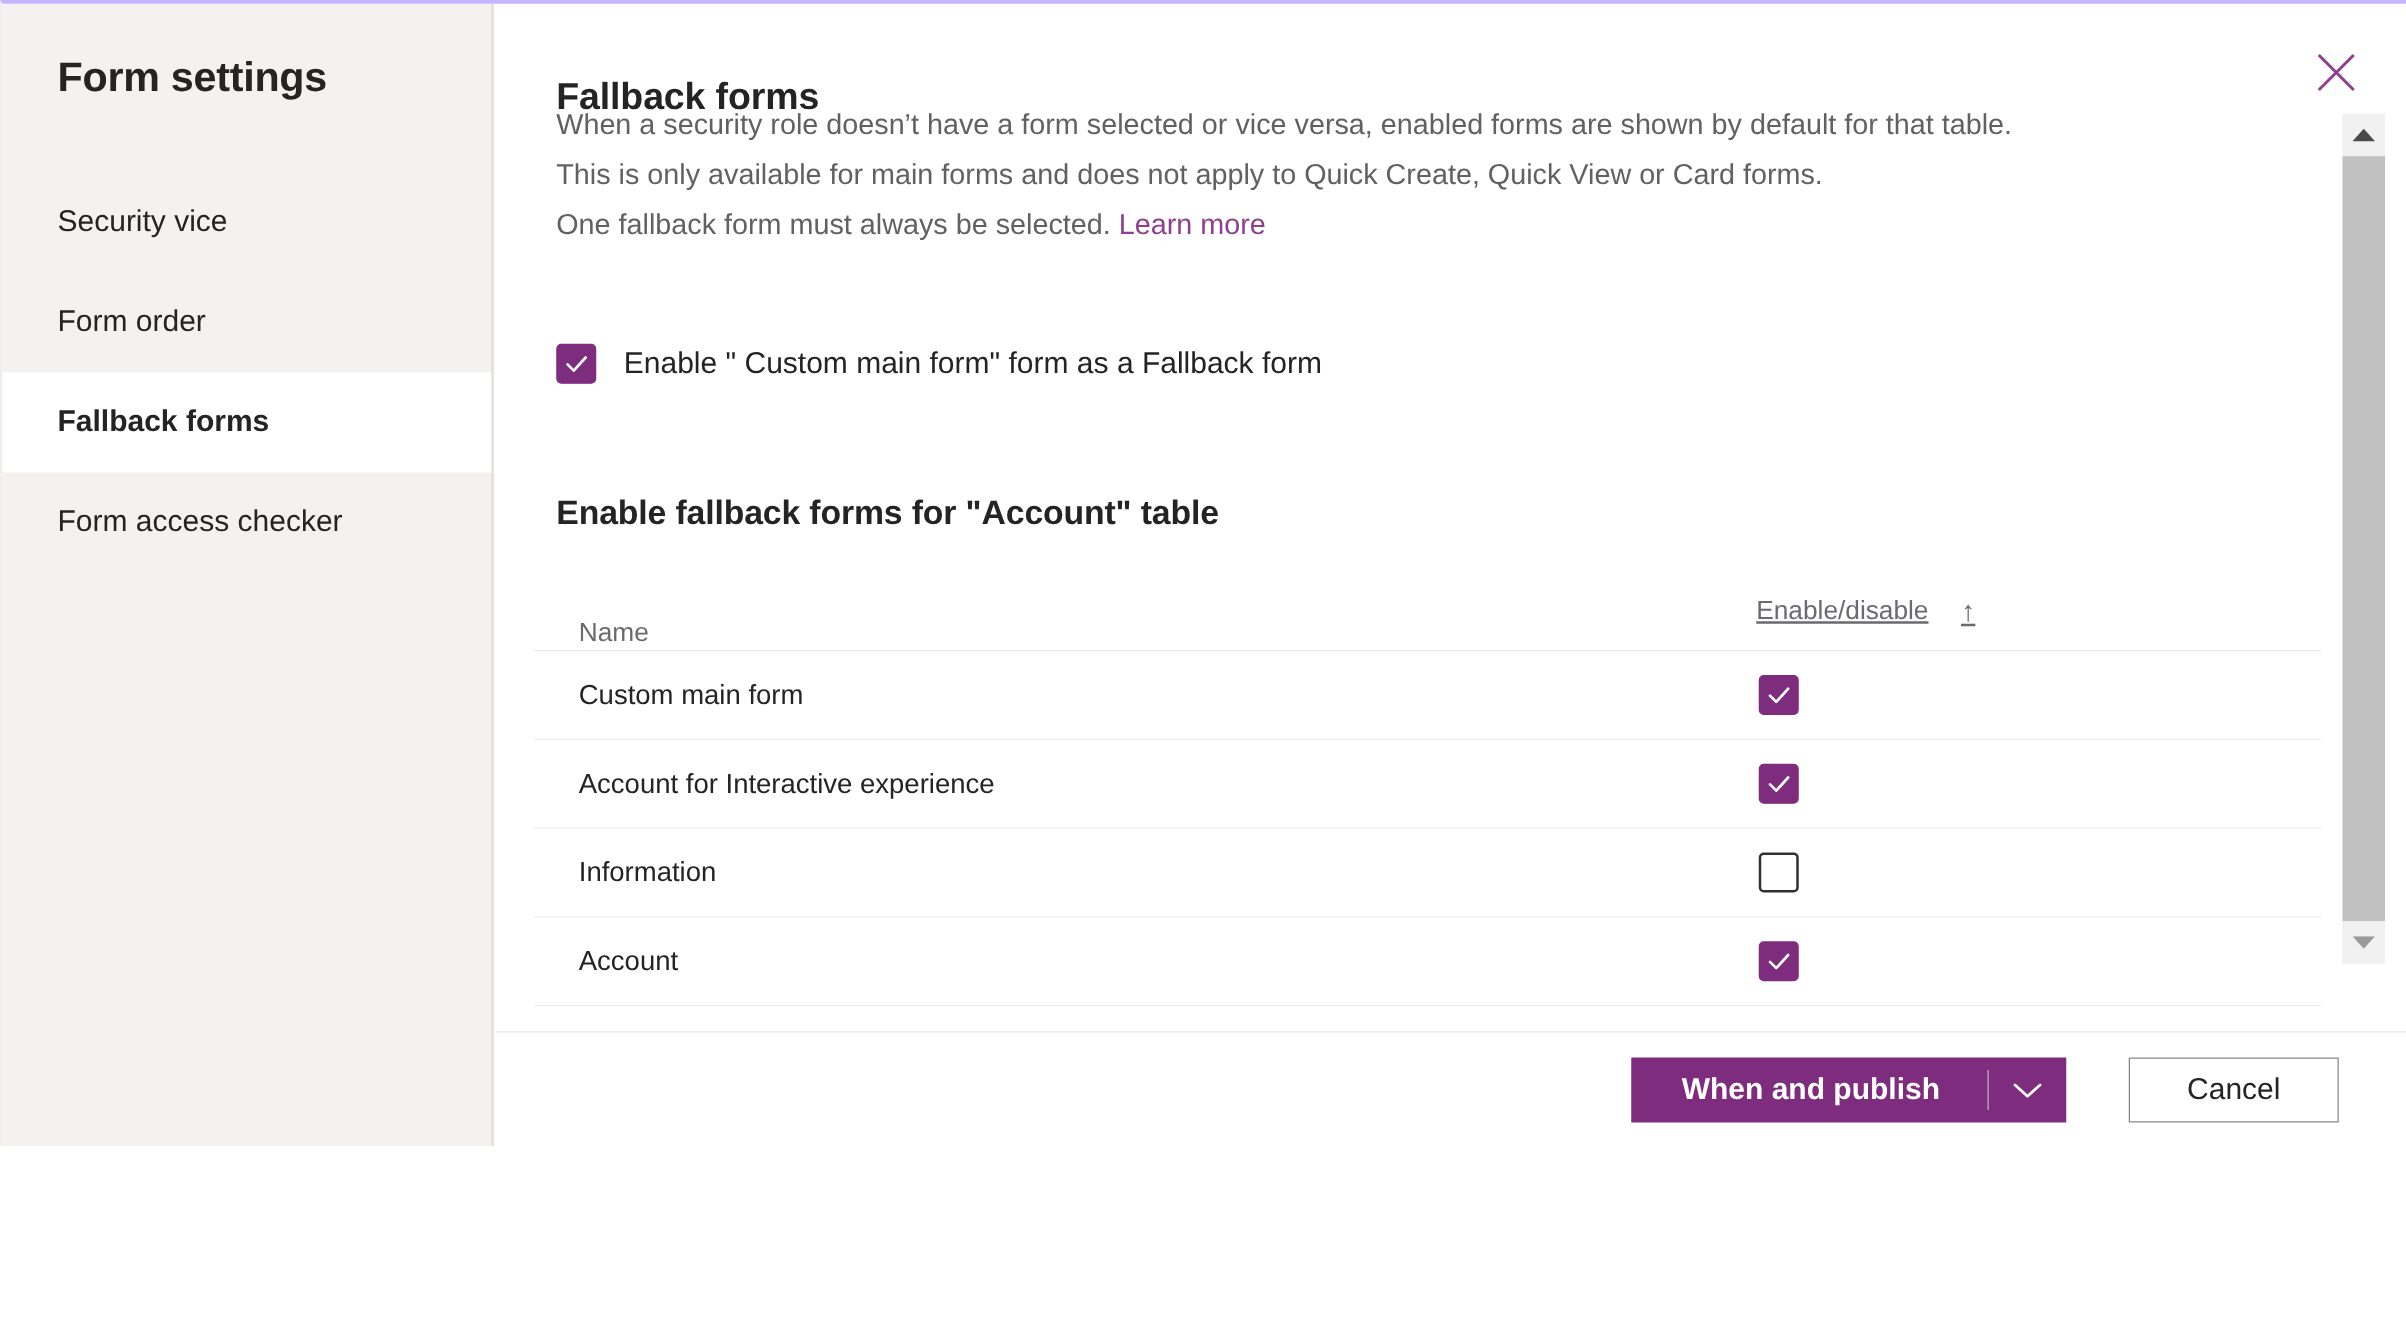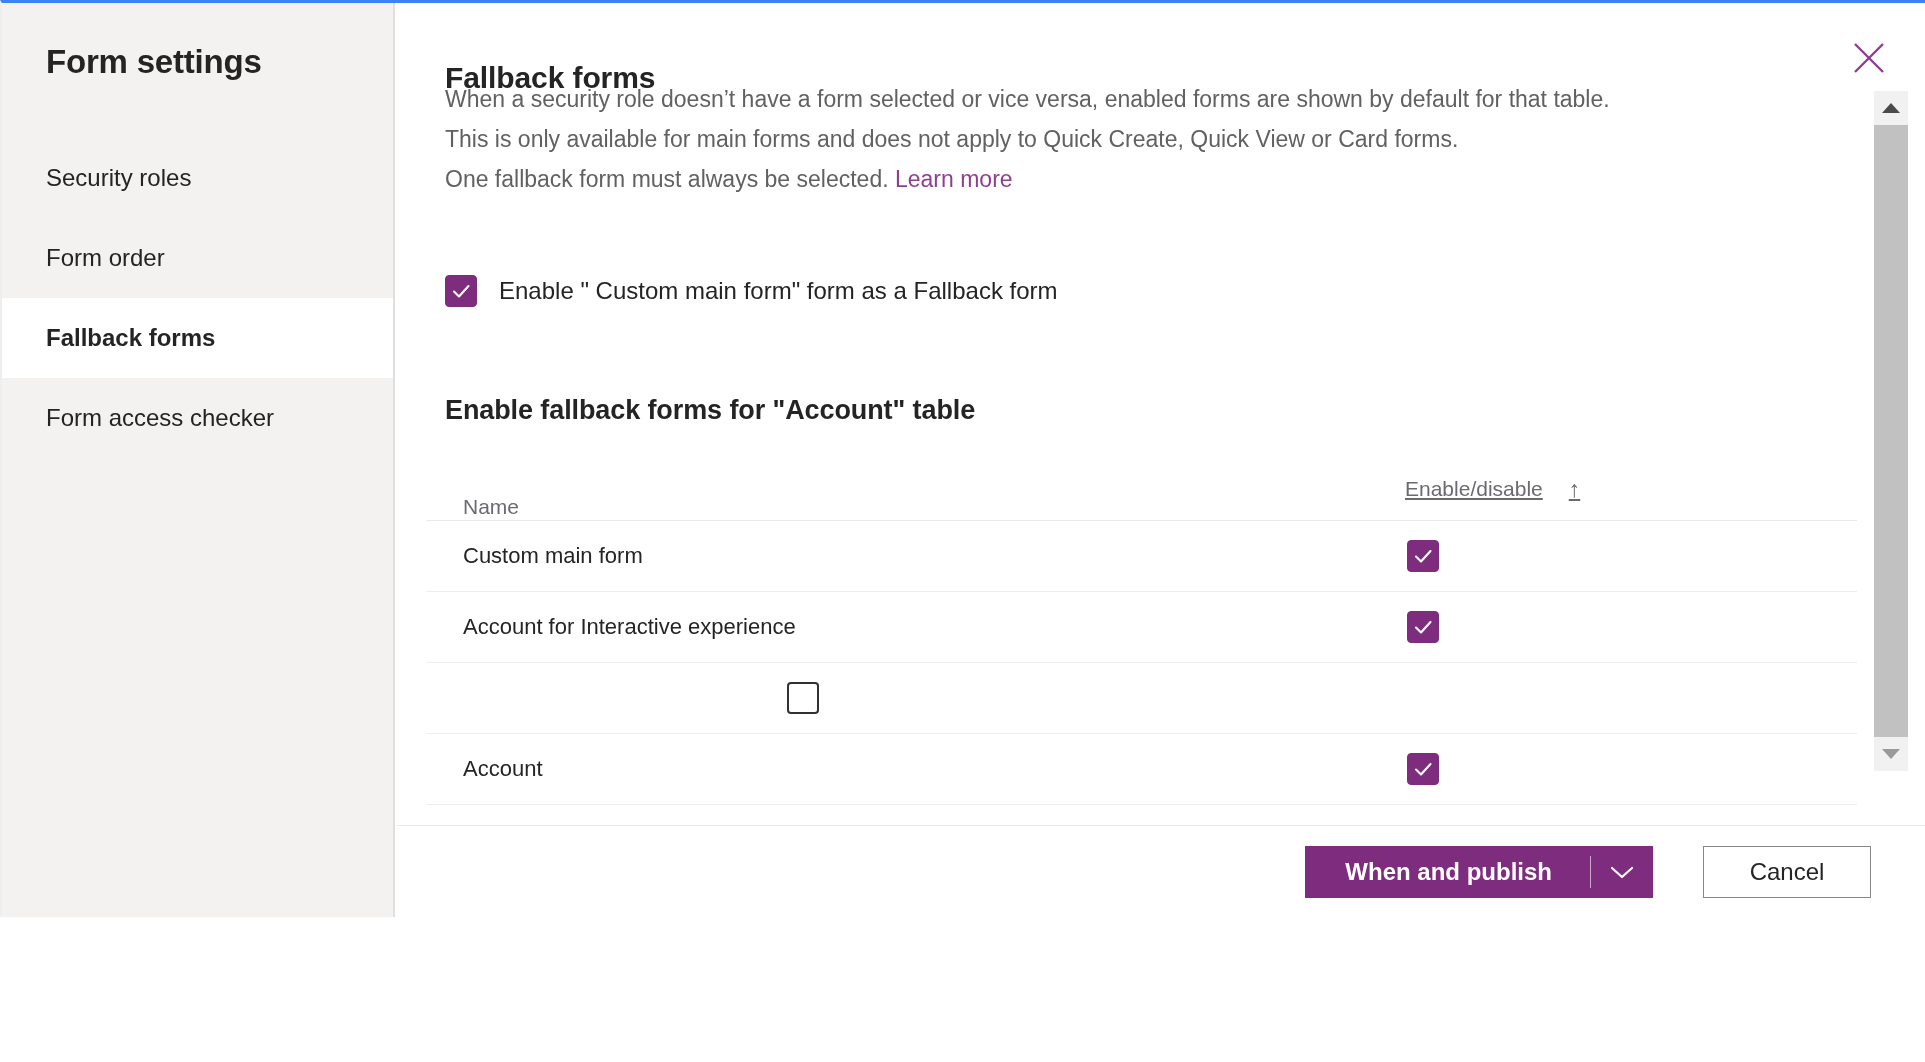--- a/index.html
+++ b/index.html
@@ -13,21 +13,21 @@
     -webkit-font-smoothing: antialiased;
   }
 
   .screen {
     position: relative;
     width: 1925px;
     height: 917px;
     background: #ffffff;
     overflow: hidden;
     box-sizing: border-box;
-    border-top: 3px solid #3b82f6;
+    border-top: 3px solid #c4b5fd;
     border-left: 2px solid #eeeeee;
   }
 
   
   .sidebar {
     position: absolute;
     left: 0;
     top: 0;
     width: 393px;
     height: 1062px;
@@ -323,21 +323,21 @@
 </style>
 </head>
 <body>
 
 <div class="screen">
 
   <aside class="sidebar">
     <div class="sidebar-title">Form settings</div>
     <nav class="nav-list">
       <div class="nav-item">
-        <span>Security roles</span>
+        <span>Security vice</span>
       </div>
       <div class="nav-item">
         <span>Form order</span>
       </div>
       <div class="nav-item selected">
         <span>Fallback forms</span>
       </div>
       <div class="nav-item">
         <span>Form access checker</span>
       </div>
@@ -398,20 +398,21 @@
         <div class="td-enable">
           <span class="cb checked">
             <svg class="tick" width="22" height="22" viewBox="0 0 22 22">
               <polyline points="4,11.5 9,16.5 18.5,6" fill="none" stroke="#ffffff" stroke-width="2.1" stroke-linecap="round" stroke-linejoin="round"></polyline>
             </svg>
           </span>
         </div>
       </div>
 
       <div class="trow">
+        <div class="td-name">Information</div>
         <div class="td-enable">
           <span class="cb unchecked">
             
           </span>
         </div>
       </div>
 
       <div class="trow">
         <div class="td-name">Account</div>
         <div class="td-enable">

